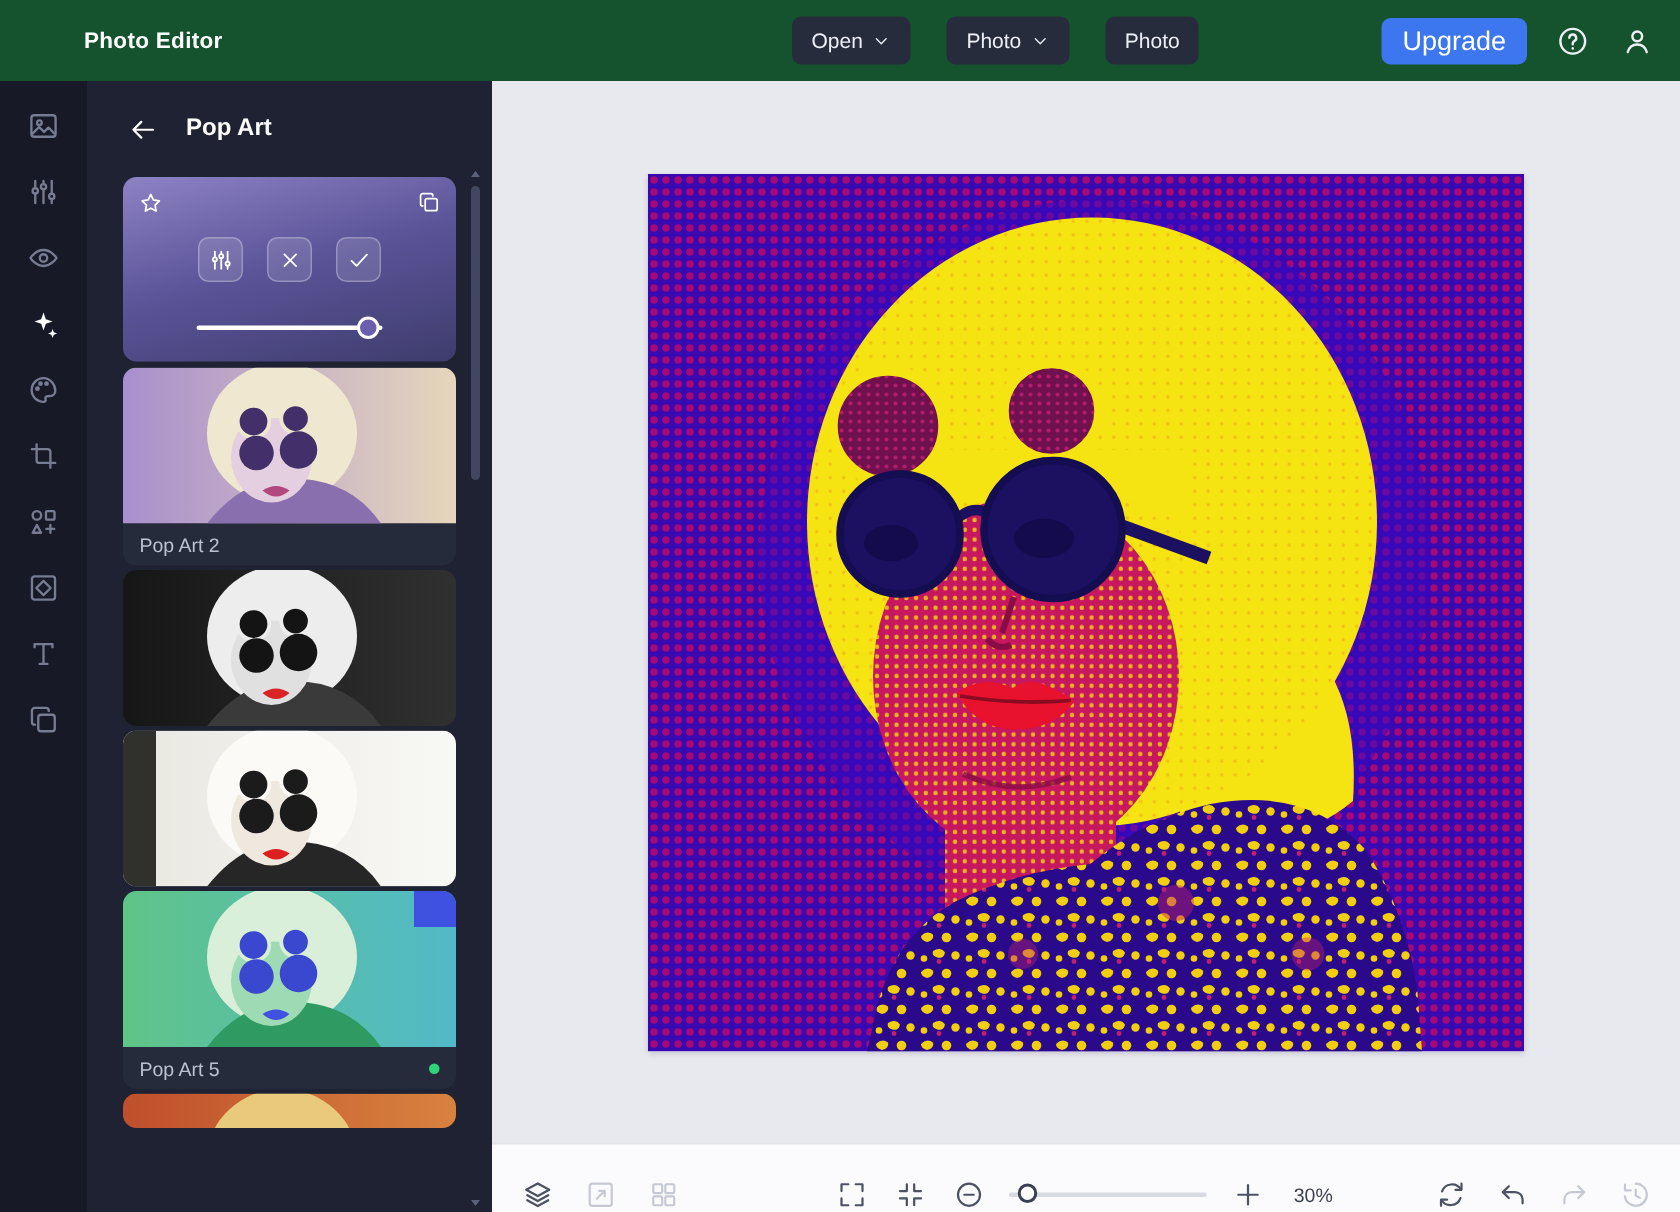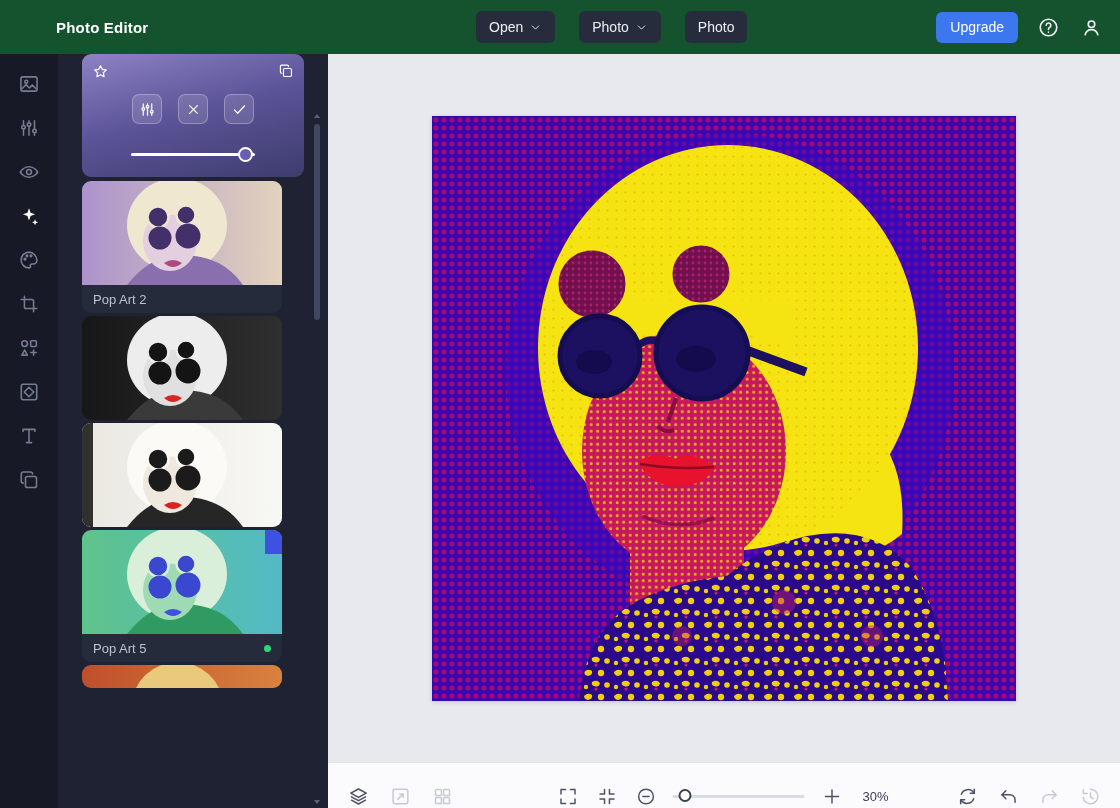--- a/index.html
+++ b/index.html
@@ -6,26 +6,26 @@
   html,body { width:1120px; height:808px; overflow:hidden;
     font-family:"Liberation Sans", sans-serif; background:#e8e9ee; }
   .app { width:1120px; height:808px; display:flex; flex-direction:column; }
 
   
   .topbar { flex:0 0 54px; background:#14532d; display:flex; align-items:center;
     padding:0 16px; position:relative; z-index:5; }
   .menu-btn { width:30px; height:30px; display:flex; align-items:center; justify-content:center;
     color:#f2f3f7; cursor:pointer; }
   .app-title { color:#ffffff; font-size:15px; font-weight:700; margin-left:10px; letter-spacing:.2px; }
-  .topbar-center { position:absolute; left:476px; top:0; height:54px; display:flex; align-items:center; gap:24px; }
+  .topbar-center { position:absolute; left:528px; top:0; height:54px; display:flex; align-items:center; gap:24px; }
   .tb-btn { background:#272c3d; color:#eceef5; font-size:14px; height:32px; padding:0 13px;
     border:none; border-radius:6px; display:flex; align-items:center; gap:6px; cursor:pointer; }
   .tb-btn .ic { width:13px; height:13px; }
   .topbar-right { margin-left:auto; display:flex; align-items:center; gap:17px; }
-  .upgrade-btn { background:var(--accent,#3d77f0); color:#fff; font-size:14px; height:31px;
+  .upgrade-btn { background:var(--accent,#3d77f0); color:#fff; font-size:18px; height:31px;
     padding:0 14px; border:none; border-radius:6px; cursor:pointer; }
   .tb-icon { width:26px; height:26px; display:flex; align-items:center; justify-content:center;
     color:#eef0f6; cursor:pointer; }
   .tb-icon .ic { width:23px; height:23px; }
 
   
   .main { flex:1; display:flex; min-height:0; }
 
   
   .iconbar { width:58px; background:#171a26; display:flex; flex-direction:column;
@@ -52,21 +52,21 @@
   .ac-controls { position:absolute; top:40px; left:0; right:0; display:flex; justify-content:center; gap:16px; }
   .ac-btn { width:30px; height:30px; border-radius:7px; background:rgba(255,255,255,.13);
     border:1px solid rgba(255,255,255,.28); color:#fff; display:flex; align-items:center;
     justify-content:center; cursor:pointer; }
   .ac-btn .ic { width:17px; height:17px; }
   .ac-slider { position:absolute; left:49px; right:49px; bottom:16px; height:14px; cursor:pointer; }
   .ac-track { position:absolute; top:6px; left:0; right:0; height:3px; background:#ffffff; border-radius:2px; }
   .ac-knob { position:absolute; top:0; width:15px; height:15px; border-radius:50%;
     background:#6a5fae; border:2.5px solid #ffffff; margin-left:-8px; }
 
-  .card { width:200px; border-radius:9px; overflow:hidden; margin-bottom:3px; background:#262b3c; cursor:pointer; }
+  .card { width:222px; border-radius:9px; overflow:hidden; margin-bottom:3px; background:#262b3c; cursor:pointer; }
   .card .thumb { height:104px; line-height:0; }
   .card.partial .thumb { height:23px; }
   .card .label-row { height:28px; display:flex; align-items:center; justify-content:space-between; padding:0 11px; }
   .card .label { color:#bcc1cf; font-size:13px; }
   .dot { width:7px; height:7px; border-radius:50%; background:var(--premium,#2ed47a); }
 
   .scrollbar { position:absolute; right:6px; top:58px; bottom:2px; width:10px; }
   .sb-arrow { position:absolute; left:1px; width:8px; height:8px; color:#5b6178; }
   .sb-arrow.up { top:0; }
   .sb-arrow.down { bottom:0; }
@@ -239,20 +239,30 @@
           <span>
             <svg class="ic" viewBox="0 0 24 24" fill="none" stroke="currentColor" stroke-width="1.7" stroke-linecap="round" stroke-linejoin="round">
               <rect x="8.2" y="8.2" width="12" height="12" rx="2"></rect>
               <path d="M15.8 5.4V5.2a2 2 0 0 0-2-2H5.6a2 2 0 0 0-2 2v8.2a2 2 0 0 0 2 2h.2"></path>
             </svg>
           </span>
         </div>
       </nav>
 
     <aside class="panel">
+      <div class="panel-header">
+        <div class="back-btn">
+          <span>
+              <svg class="ic" viewBox="0 0 24 24" fill="none" stroke="currentColor" stroke-width="1.7" stroke-linecap="round" stroke-linejoin="round">
+                <path d="M19.5 12h-15M10.5 6l-6 6 6 6"></path>
+              </svg>
+            </span>
+        </div>
+        <div class="panel-title">Pop Art</div>
+      </div>
 
       <div class="panel-body">
 
         <div class="active-card">
           <div class="ac-star"><span><svg class="ic" viewBox="0 0 24 24" fill="none" stroke="currentColor" stroke-width="1.7" stroke-linecap="round" stroke-linejoin="round">
                   <path d="M12 3.8l2.5 5.1 5.6.8-4 4 .9 5.6-5-2.6-5 2.6.9-5.6-4-4 5.6-.8z"></path>
                 </svg></span></div>
           <div class="ac-copies"><span><svg class="ic" viewBox="0 0 24 24" fill="none" stroke="currentColor" stroke-width="1.7" stroke-linecap="round" stroke-linejoin="round">
                   <rect x="8.2" y="8.2" width="12" height="12" rx="2"></rect>
                   <path d="M15.8 5.4V5.2a2 2 0 0 0-2-2H5.6a2 2 0 0 0-2 2v8.2a2 2 0 0 0 2 2h.2"></path>

